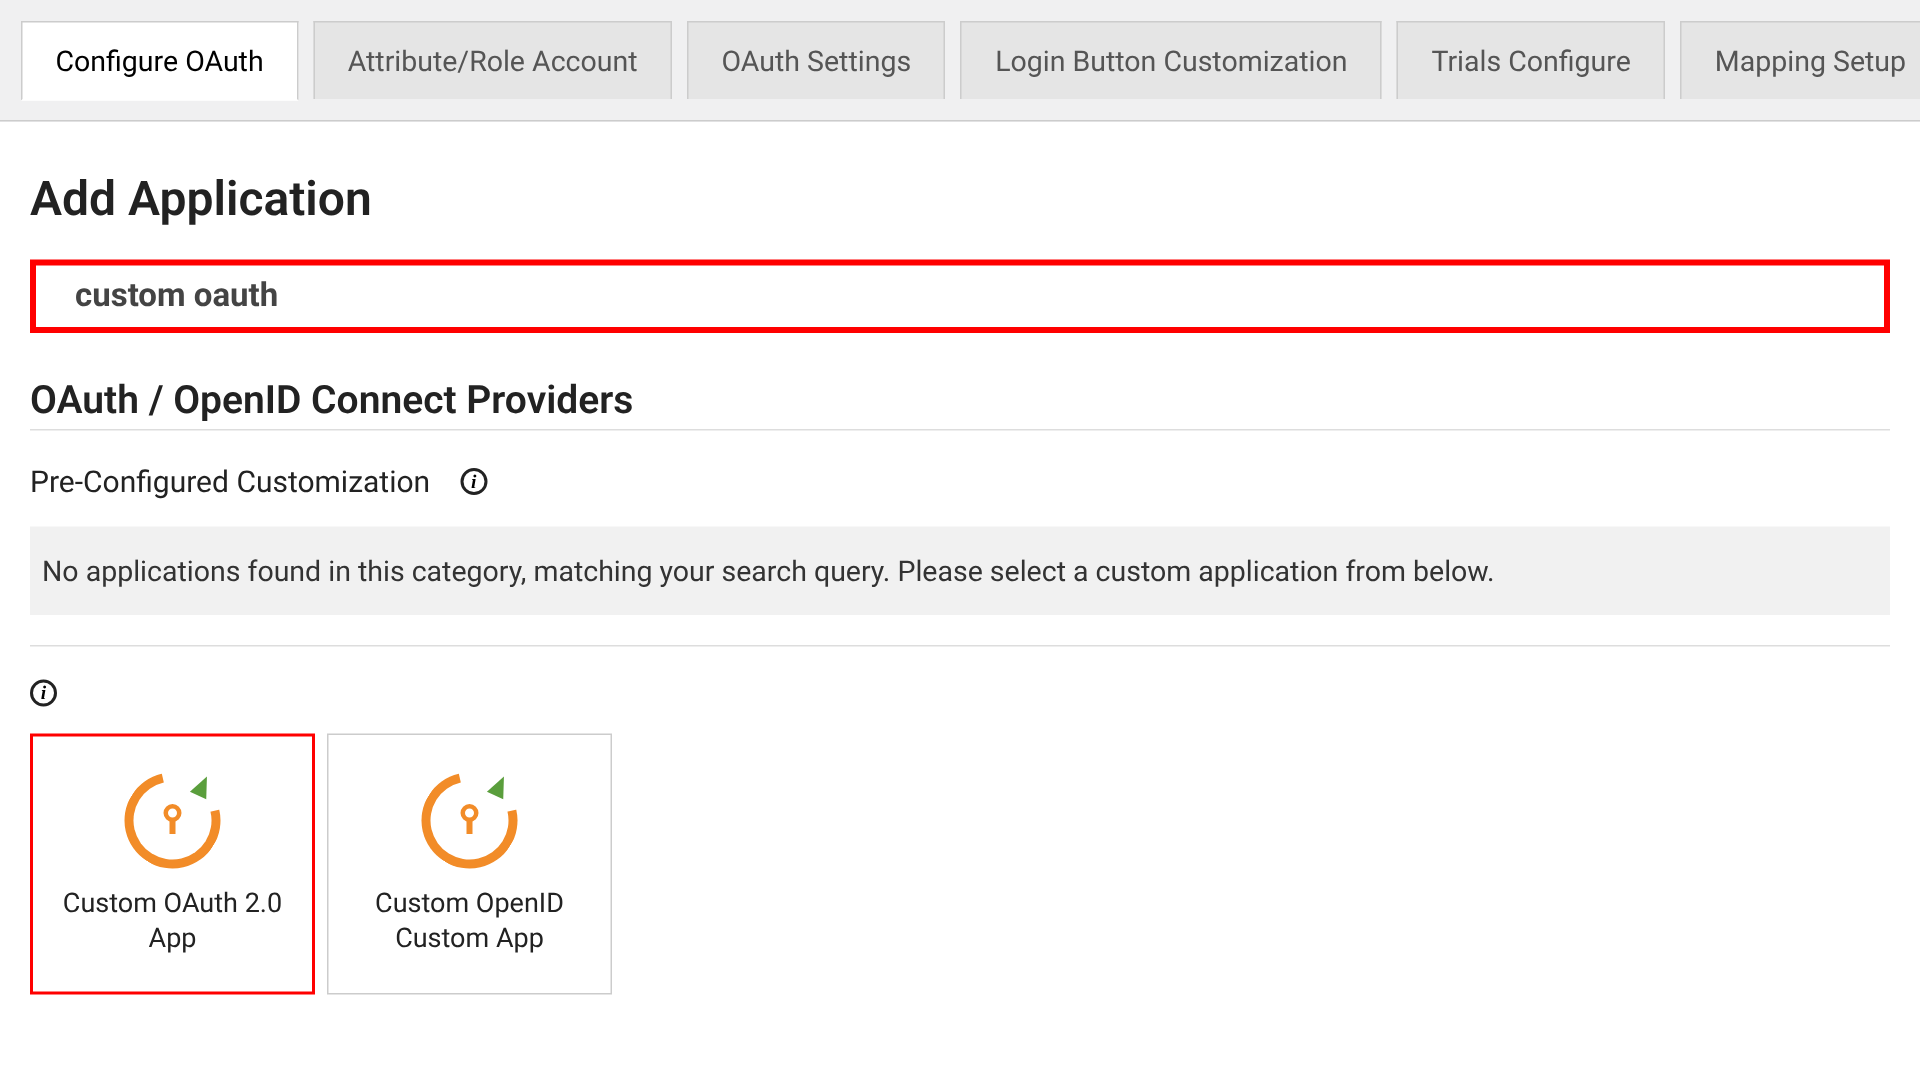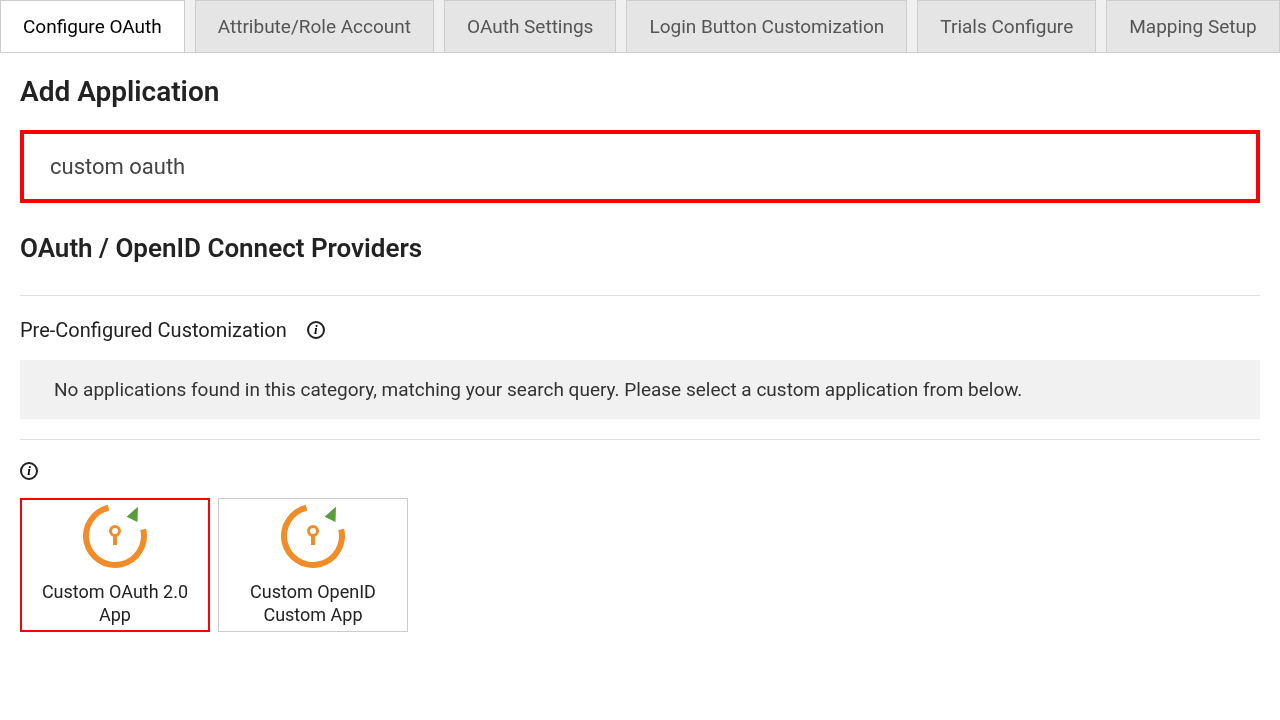--- a/index.html
+++ b/index.html
@@ -11,21 +11,21 @@
       font-family: -apple-system, BlinkMacSystemFont, "Segoe UI", Roboto, Helvetica, Arial, sans-serif;
       background: #fff;
       width: 1280px;
       height: 720px;
       overflow: hidden;
     }
     .tabs {
       display: flex;
       gap: 10px;
       background: #f0f0f1;
-      padding: 0;
+      padding: 14px;
       border-bottom: 1px solid #ccc;
       overflow: hidden;
     }
     .tab {
       padding: 14px 22px;
       background: #e5e5e5;
       color: #555;
       font-size: 19px;
       cursor: pointer;
       border: 1px solid #ccc;
@@ -36,40 +36,42 @@
       background: #fff;
       color: #000;
       border-bottom: 1px solid #fff;
       margin-bottom: -1px;
       position: relative;
     }
     .content {
       padding: 22px 20px;
     }
     h2.page-title {
-      font-size: 28px;
+      font-size: 32px;
       font-weight: 600;
       color: #222;
       margin-bottom: 22px;
+      margin-top: 10px;
     }
     .search-box {
       width: 100%;
       border: 4px solid #ff0000;
-      padding: 20px 26px;
+      padding: 8px 26px;
       font-size: 22px;
       color: #444;
       outline: none;
       font-family: inherit;
+      font-weight: bold;
     }
     h2.section-title {
       font-size: 26px;
       font-weight: 600;
       color: #222;
       margin-top: 30px;
-      margin-bottom: 32px;
+      margin-bottom: 4px;
     }
     hr.divider {
       border: none;
       border-top: 1px solid #ddd;
       margin: 0 0 22px 0;
     }
     .sub-section {
       display: flex;
       align-items: center;
       gap: 20px;
@@ -89,33 +91,33 @@
       align-items: center;
       justify-content: center;
       font-size: 13px;
       font-weight: bold;
       font-style: italic;
       font-family: Georgia, serif;
       cursor: pointer;
     }
     .empty-msg {
       background: #f1f1f1;
-      padding: 18px 34px;
+      padding: 18px 8px;
       color: #333;
       font-size: 19px;
       margin-bottom: 20px;
     }
     .cards {
       display: flex;
       gap: 8px;
       margin-top: 16px;
     }
     .card {
       width: 190px;
-      height: 134px;
+      height: 174px;
       border: 1px solid #ccc;
       display: flex;
       flex-direction: column;
       align-items: center;
       justify-content: center;
       gap: 12px;
       cursor: pointer;
       background: #fff;
     }
     .card.selected {

